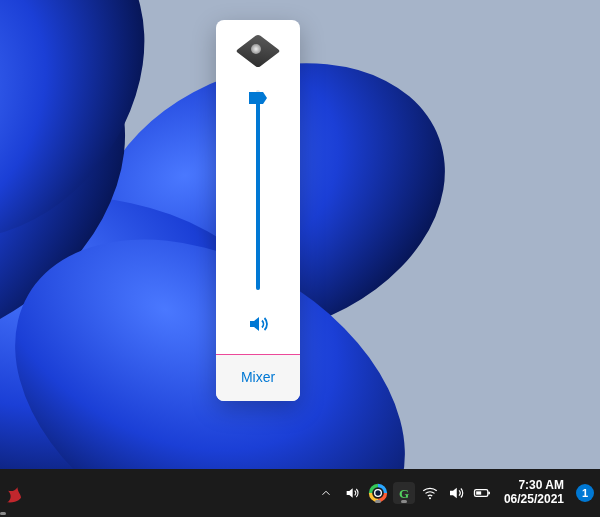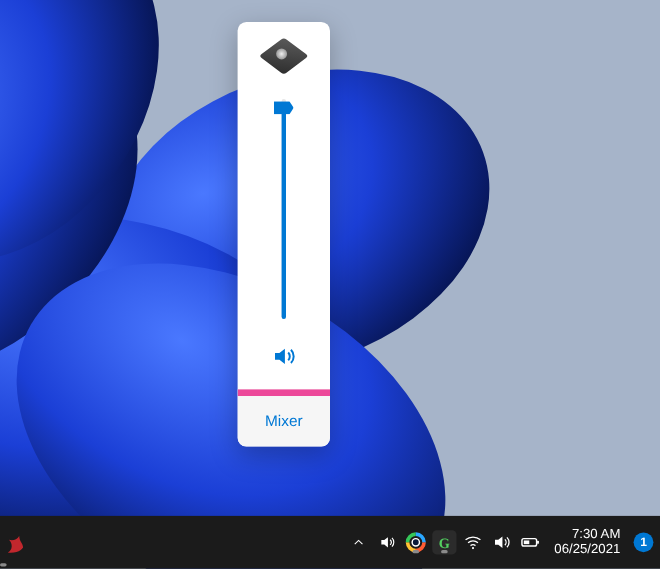--- a/index.html
+++ b/index.html
@@ -49,20 +49,21 @@
     width: 24px; height: 24px;
     display:flex; align-items:center; justify-content:center;
     border-radius:4px;
   }
   .tray svg { stroke:#fff; fill:none; stroke-width:1.6; }
   .clock {
     text-align:right;
     line-height:1.15;
     padding: 0 6px 0 8px;
     font-size:12px;
+    font-weight:bold;
   }
   .notif-badge {
     width:18px; height:18px; border-radius:50%;
     background:#0078d4; color:#fff;
     display:flex; align-items:center; justify-content:center;
     font-size:11px; font-weight:600;
     margin-left:4px;
   }
   .app-tile {
     width:22px; height:22px; border-radius:4px;
@@ -134,21 +135,21 @@
   .speaker-btn {
     margin:18px 0 14px 0;
     width:32px; height:32px;
     display:flex; align-items:center; justify-content:center;
     border-radius:6px;
   }
   .speaker-btn svg { stroke:#0078d4; fill:none; stroke-width:1.8; }
 
   .mixer-section {
     width:100%;
-    border-top:6px solid #ec4899;
+    border-top:1px solid #ec4899;
     background:#f6f6f6;
     text-align:center;
     padding:14px 0 16px 0;
     color:#0078d4;
     font-size:14px;
   }
 </style>
 </head>
 <body>
 

